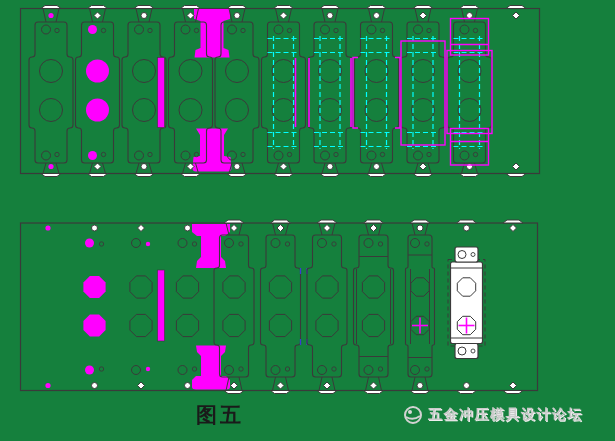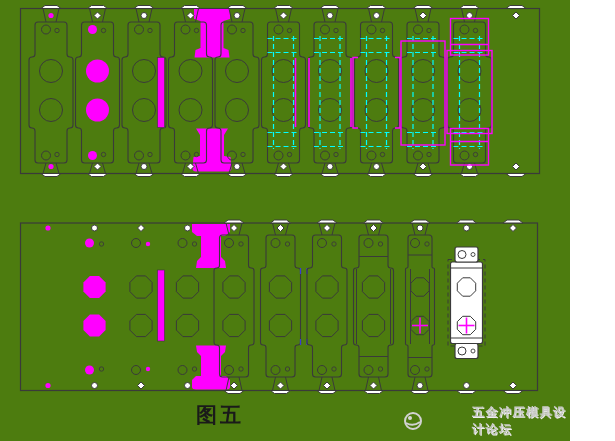--- a/index.html
+++ b/index.html
@@ -1,26 +1,26 @@
 <!DOCTYPE html>
 <html><head>
 <meta charset="utf-8">
 <style>
   html,body{margin:0;padding:0;background:#ffffff;}
-  .page{position:relative;width:570px;height:441px;background:#4d7c0f;overflow:hidden;
+  .page{position:relative;width:615px;height:441px;background:#15803d;overflow:hidden;
         font-family:"Liberation Sans",sans-serif;}
   .drawing-svg{position:absolute;left:0;top:0;}
   .figure-caption{position:absolute;left:150px;top:401px;width:140px;text-align:center;
         font-family:"Liberation Serif",serif;font-size:21px;font-weight:bold;color:#1a1a1a;
         letter-spacing:3px;}
   .watermark{position:absolute;left:402px;top:404px;display:flex;align-items:center;gap:4px;
         user-select:none;}
   .wm-logo{display:inline-block;width:22px;height:22px;}
-  .wm-text{font-family:"Liberation Sans",sans-serif;font-size:12px;font-weight:bold;
-        color:#cbcbcb;letter-spacing:1.5px;text-shadow:1px 1px 0 #efefef;margin-left:44px;}
+  .wm-text{font-family:"Liberation Sans",sans-serif;font-size:14px;font-weight:bold;
+        color:#cbcbcb;letter-spacing:1.5px;text-shadow:1px 1px 0 #efefef;}
 </style>
 </head>
 <body>
 
 <div class="page">
   <svg id="strip-svg" class="drawing-svg" width="615" height="400" viewBox="0 0 615 400">
       <g>
         <rect x="20.5" y="8.5" width="519" height="165" fill="none" stroke="#3a3a3a" stroke-width="1.2"></rect>
         <path d="M194,9 L230,9 L230,19 L223.5,21 L223.5,48 L228.5,50
       L229.5,57.5 L194.5,57.5 L195.5,50 L200.5,48 L200.5,21 L194,19 Z" fill="#ff00ff" stroke="none"></path>

